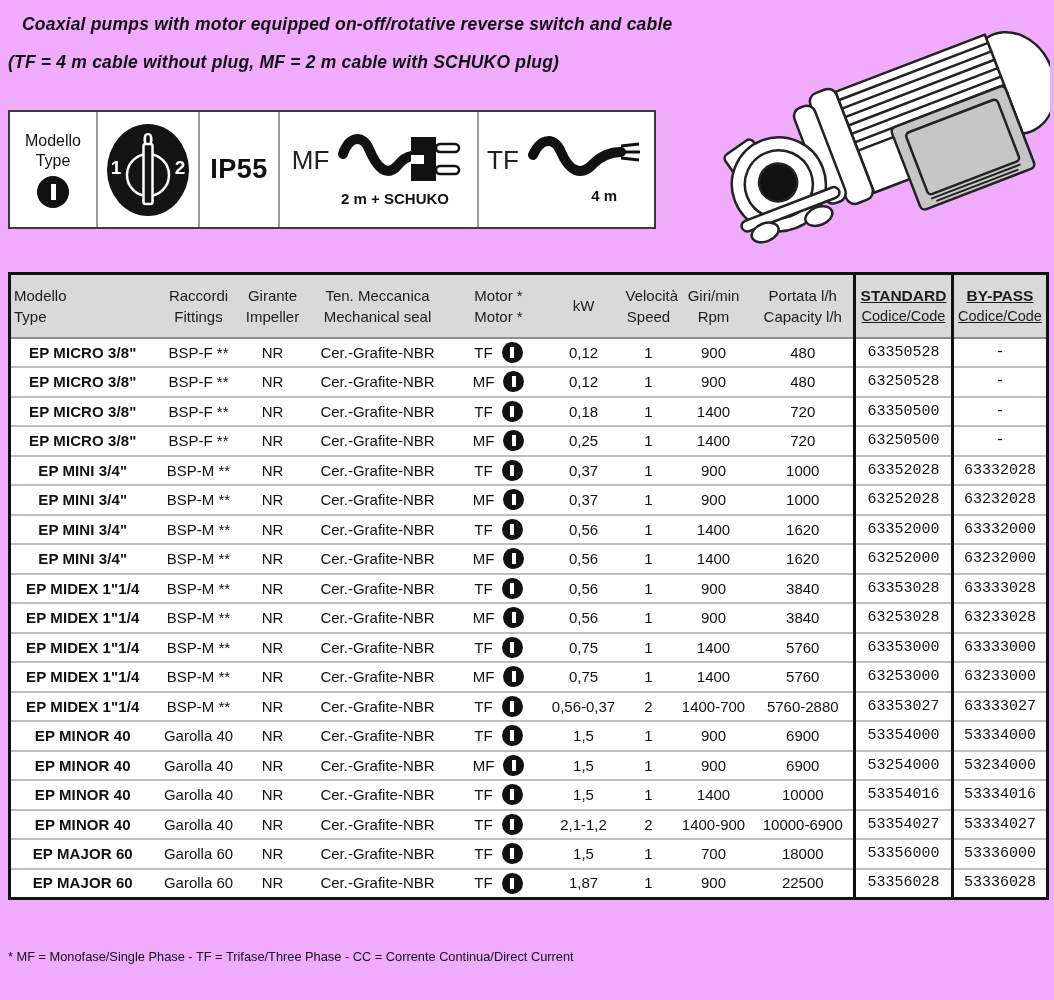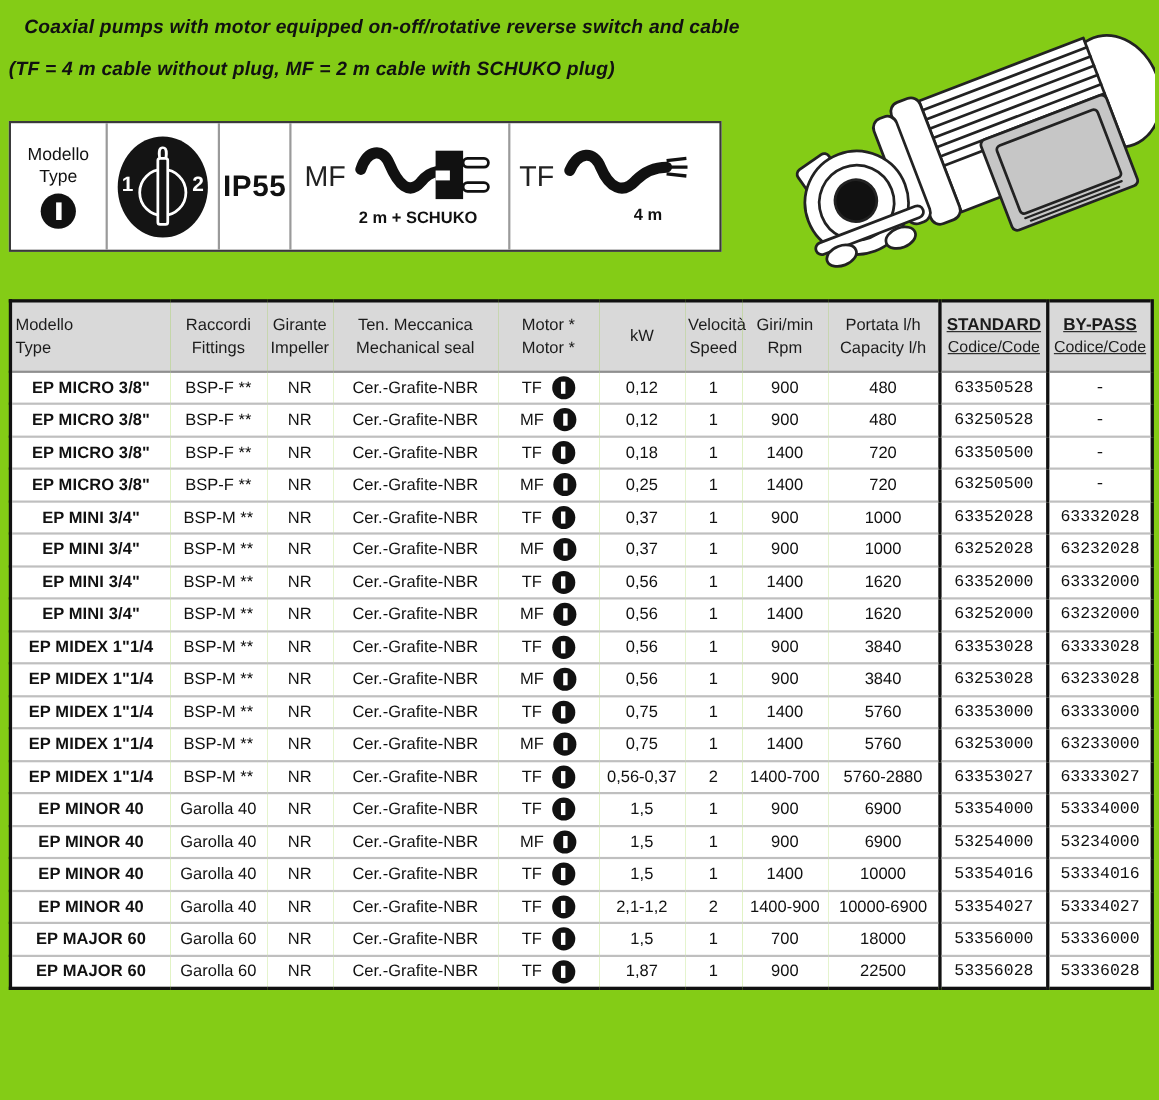--- a/index.html
+++ b/index.html
@@ -1,34 +1,34 @@
 <!DOCTYPE html>
 <html style="--header-bg: #d9d9d9; --dark-header-bg: #6f6f6f; --row-sep: #bfbfbf;"><head>
 <meta charset="utf-8">
 <style>
   * { margin:0; padding:0; box-sizing:border-box; }
   html,body { background:#fff; }
   #page {
-    position:relative; width:1054px; height:1000px; background:#84cc16;
+    position:relative; width:1054px; height:1000px; background:#f0abfc;
     font-family:"Liberation Sans", sans-serif; color:#111; overflow:hidden;
   }
   
   .title1 { position:absolute; left:22px; top:14px; font-size:17.5px; font-weight:bold; font-style:italic; letter-spacing:0.2px; }
   .title2 { position:absolute; left:8px;  top:52px; font-size:17.5px; font-weight:bold; font-style:italic; letter-spacing:0.2px; }
 
   
   .legend {
     position:absolute; left:8px; top:110px; width:648px; height:119px;
     border:2px solid #3a3a3a; display:flex; background:#fff;
   }
   .legend .cell { border-right:2px solid #9a9a9a; display:flex; flex-direction:column; align-items:center; justify-content:center; }
   .legend .cell:last-child { border-right:none; }
   .lc1 { width:88px; }
   .lc2 { width:102px; }
-  .lc3 { width:65px; }
+  .lc3 { width:80px; }
   .lc4 { width:199px; }
   .lc5 { width:174px; }
   .lc1 .lbl { font-size:16px; line-height:1.25; text-align:center; }
   .type-disc { margin-top:5px; width:32px; height:32px; border-radius:50%; background:#111; display:flex; align-items:center; justify-content:center; }
   .type-disc i { display:block; width:5px; height:16px; background:#fff; }
   .ip { font-size:27px; font-weight:bold; letter-spacing:0.5px; }
   .cable-row { display:flex; align-items:center; gap:8px; }
   .cable-lbl { font-size:26px; color:#222; }
   .cap { font-size:15px; font-weight:bold; margin-top:2px; }
   .lc4 .cap { align-self:flex-end; margin-right:28px; }
@@ -599,15 +599,16 @@
           <td>1</td>
           <td>900</td>
           <td>22500</td>
           <td class="code">53356028</td>
           <td class="code">53336028</td>
         </tr>
       </tbody>
   </table>
 
   <div class="notes">
+    <div>* MF = Monofase/Single Phase - TF = Trifase/Three Phase - CC = Corrente Continua/Direct Current</div>
   </div>
 
 </div>
 
 </body></html>

